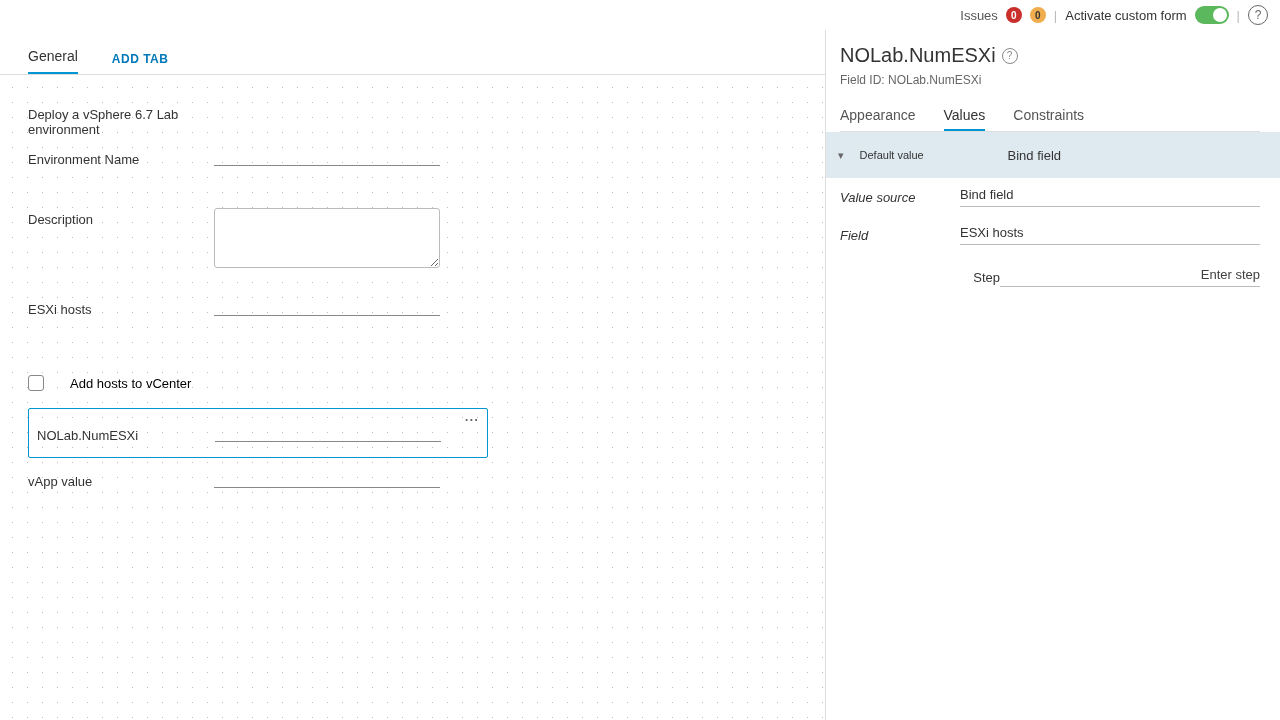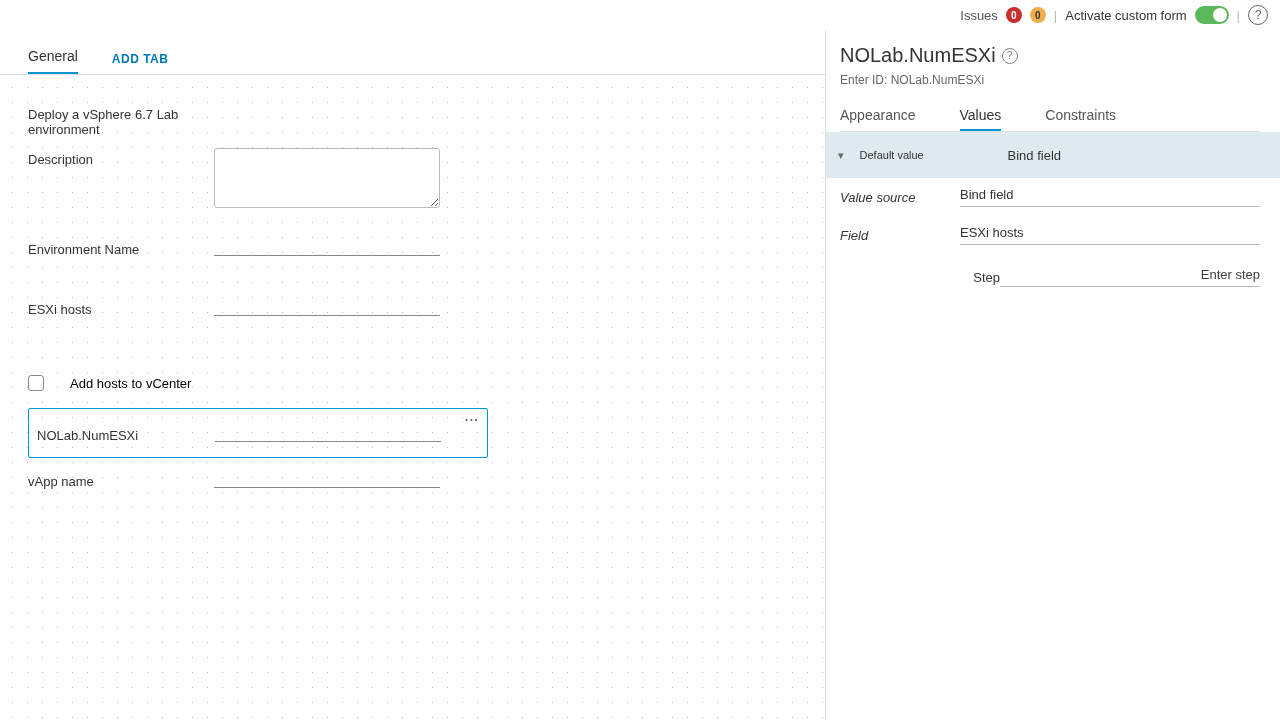--- a/index.html
+++ b/index.html
@@ -37,21 +37,21 @@
   .selected-field { border: 1.5px solid #0095d3; border-radius: 2px; width: 460px; height: 50px; display: flex; align-items: center; padding: 0 8px; position: relative; margin-bottom: 12px; }
   .selected-field .form-label { width: 178px; }
   .selected-field .form-line { width: 226px; }
   .kebab { position: absolute; right: 8px; top: 4px; font-size: 14px; color: #333; cursor: pointer; line-height: 1; letter-spacing: -1px; writing-mode: vertical-lr; }
   
   .side-panel { width: 454px; padding: 14px 20px 0 14px; font-size: 13px; color: #333; }
   .side-title { font-size: 20px; color: #333; display: flex; align-items: center; gap: 6px; margin-bottom: 6px; }
   .side-title .help-small { width: 16px; height: 16px; border: 1.3px solid #888; border-radius: 50%; display: inline-flex; align-items: center; justify-content: center; font-size: 10px; color: #888; }
   .field-id { font-size: 12px; color: #666; margin-bottom: 14px; }
   
-  .side-tabs { display: flex; gap: 44px; border-bottom: 1px solid #ddd; }
+  .side-tabs { display: flex; gap: 28px; border-bottom: 1px solid #ddd; }
   .side-tab { padding: 6px 0; font-size: 14px; color: #555; cursor: pointer; }
   .side-tab.active { color: #333; border-bottom: 2px solid #0095d3; }
   
   .section-row { background: #dfeaf0; height: 46px; display: flex; align-items: center; padding: 0 12px; gap: 12px; margin: 0 -20px 0 -14px; }
   .chev { color: #666; font-size: 11px; cursor: pointer; }
   .section-label { width: 140px; padding-left: 4px; font-size: 11px; color: #333; }
   .section-value { flex: 1; font-size: 13px; color: #333; }
   
   .kv-row { display: flex; align-items: center; height: 38px; padding-left: 0; }
   .kv-key { width: 120px; font-size: 13px; color: #333; font-style: italic; }
@@ -79,55 +79,55 @@
 <div class="main">
   <div class="canvas-area">
     <div class="tabs">
       <div class="tab active">General</div>
       <div class="tab add-tab">ADD TAB</div>
     </div>
     <div class="canvas">
       <div class="form-row short">
         <div class="form-label">Deploy a vSphere 6.7 Lab environment</div>
       </div>
+      <div class="form-row">
+        <div class="form-label">Environment Name</div>
+        <div class="form-line"></div>
+      </div>
       <div class="form-row" style="height:90px;">
         <div class="form-label">Description</div>
         <textarea class="form-textarea" style=""></textarea>
-      </div>
-      <div class="form-row">
-        <div class="form-label">Environment Name</div>
-        <div class="form-line"></div>
       </div>
       <div class="form-row">
         <div class="form-label">ESXi hosts</div>
         <div class="form-line"></div>
       </div>
       <div class="checkbox-row">
         <div class="checkbox"></div>
         <div style="font-size:13px;">Add hosts to vCenter</div>
       </div>
       <div class="selected-field">
         <div class="form-label">NOLab.NumESXi</div>
         <div class="form-line"></div>
         <div class="kebab">⋮</div>
       </div>
       <div class="form-row">
-        <div class="form-label">vApp name</div>
+        <div class="form-label">vApp value</div>
         <div class="form-line"></div>
       </div>
 
     </div>
   </div>
 
   <div class="side-panel">
     <div class="side-title">
       <span>NOLab.NumESXi</span>
       <span class="help-small">?</span>
     </div>
-    <div class="field-id">Enter ID: NOLab.NumESXi</div>
+    <div class="field-id">Field ID: NOLab.NumESXi</div>
     <div class="side-tabs">
       <div class="side-tab">Appearance</div>
       <div class="side-tab active">Values</div>
       <div class="side-tab">Constraints</div>
     </div>
     <div class="section-row">
       <span class="chev">▾</span>
       <span class="section-label">Default value</span>
       <span class="section-value">Bind field</span>
     </div>

